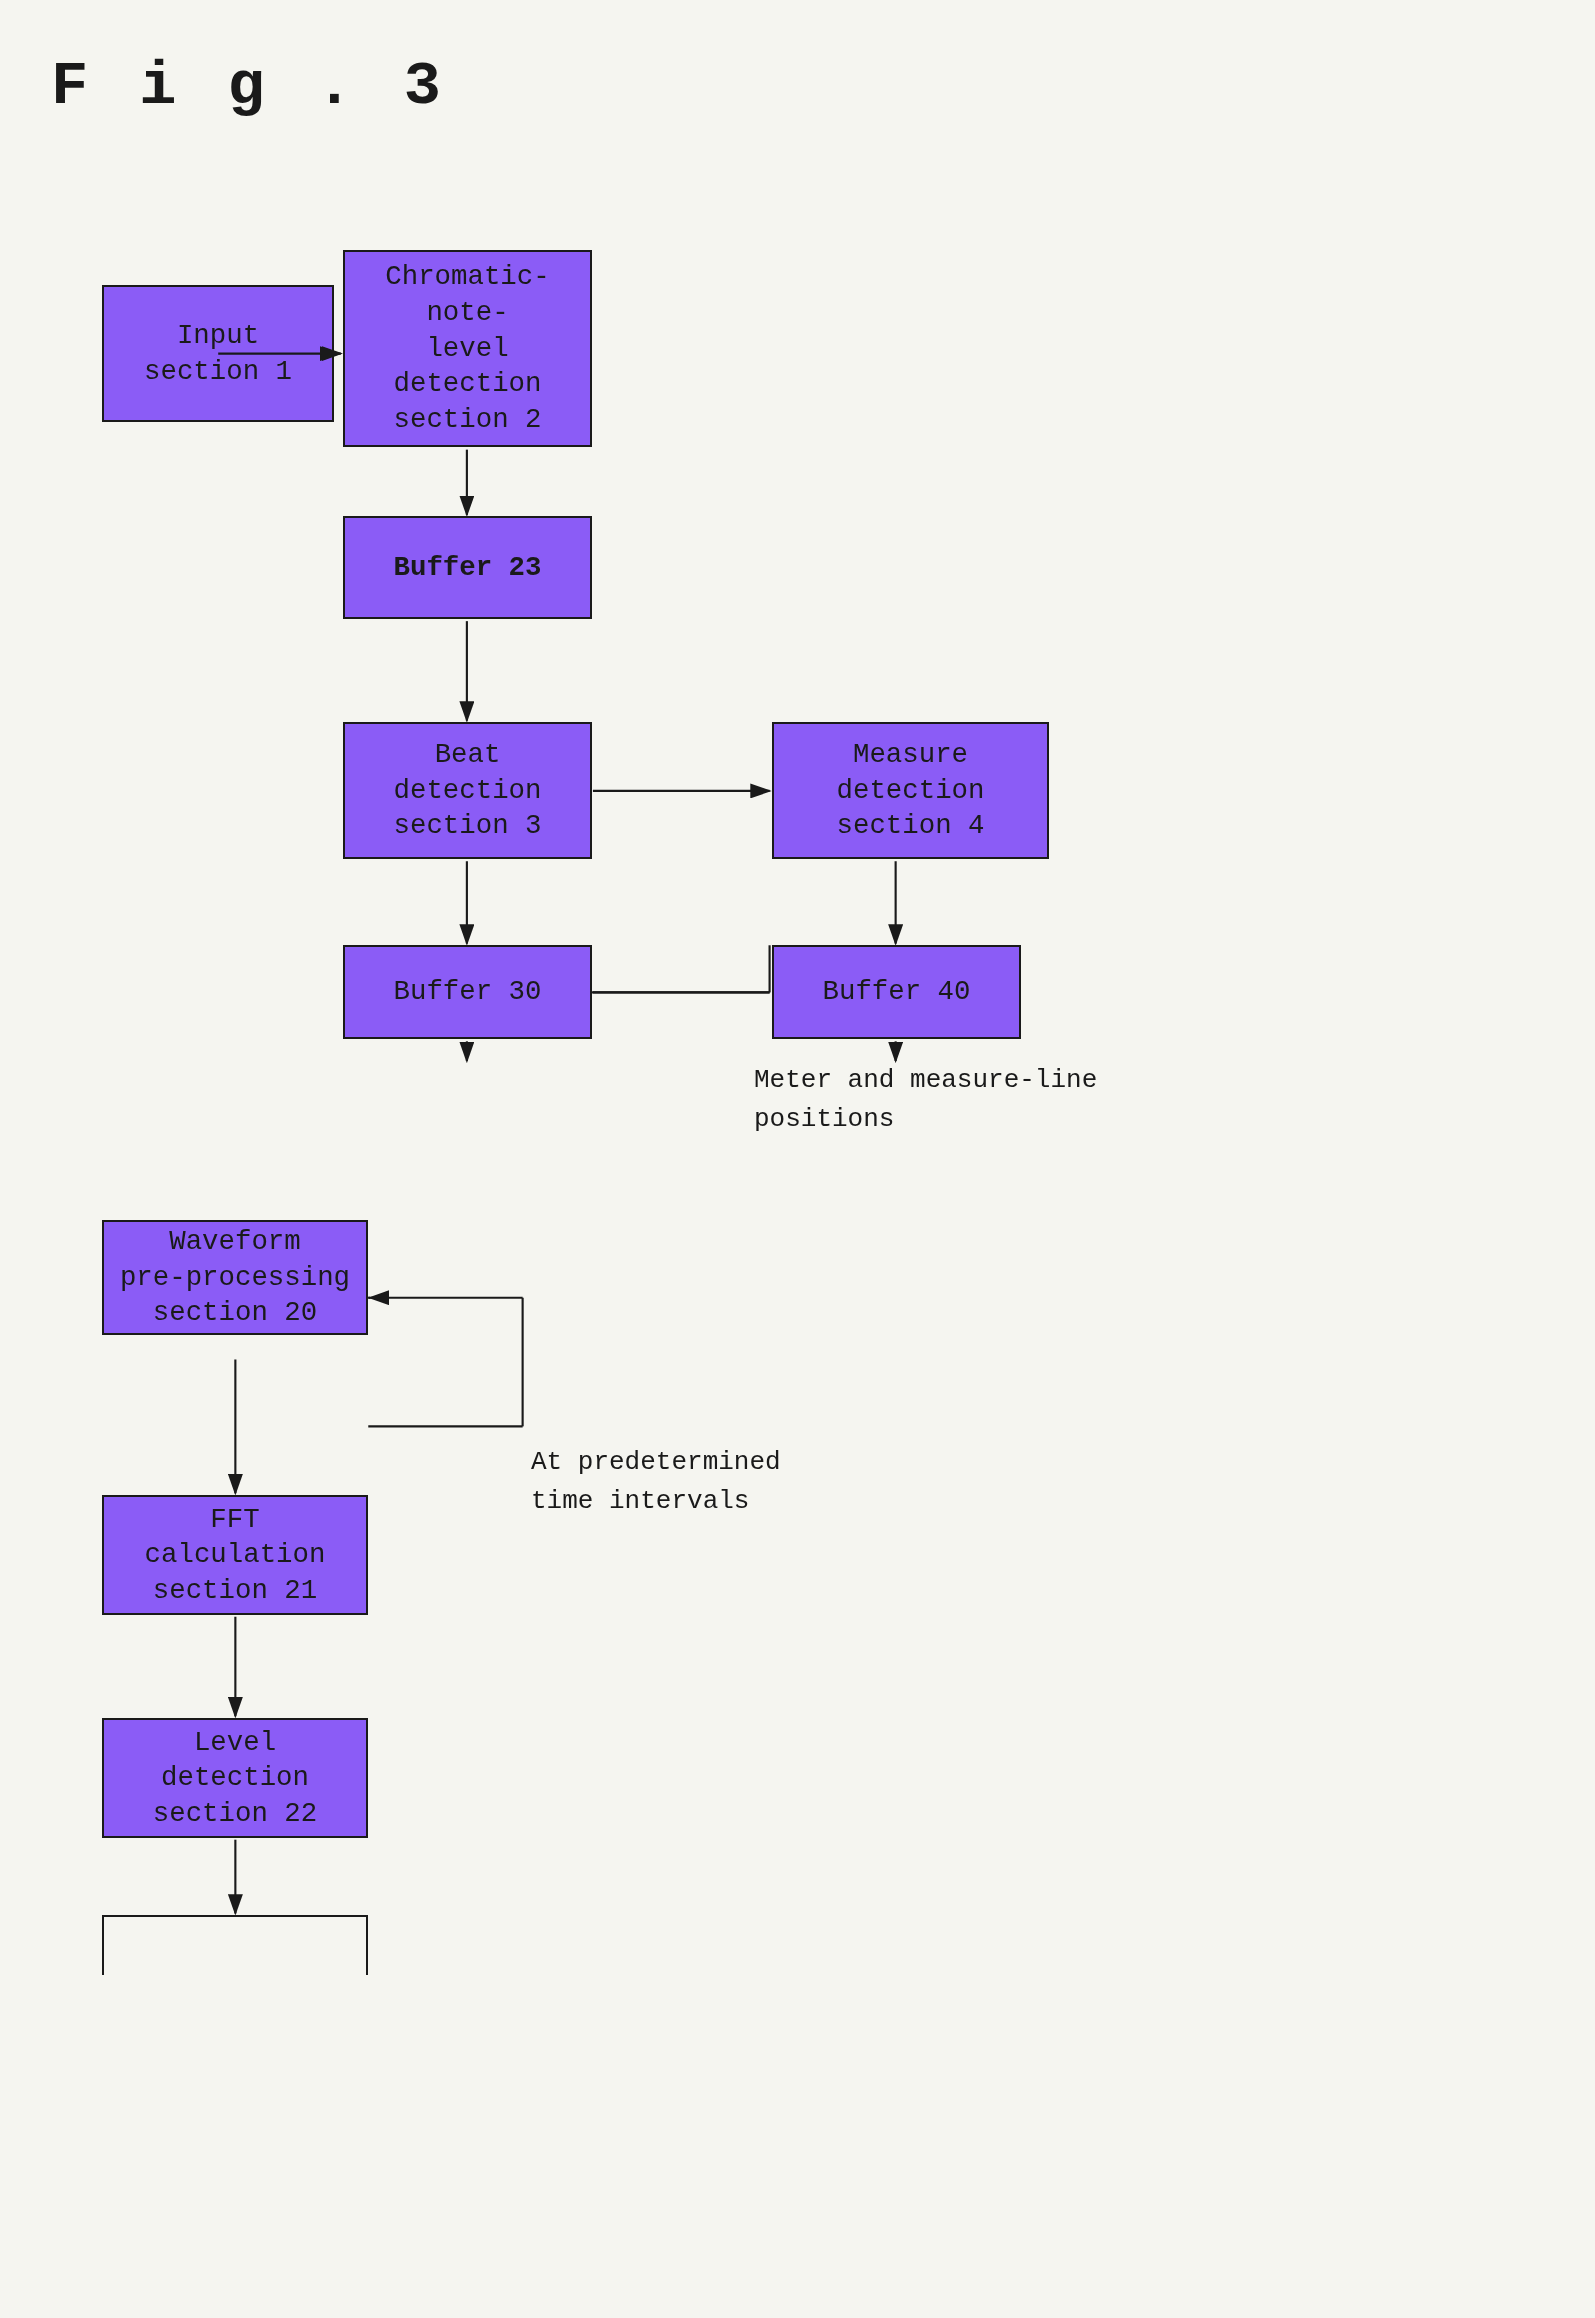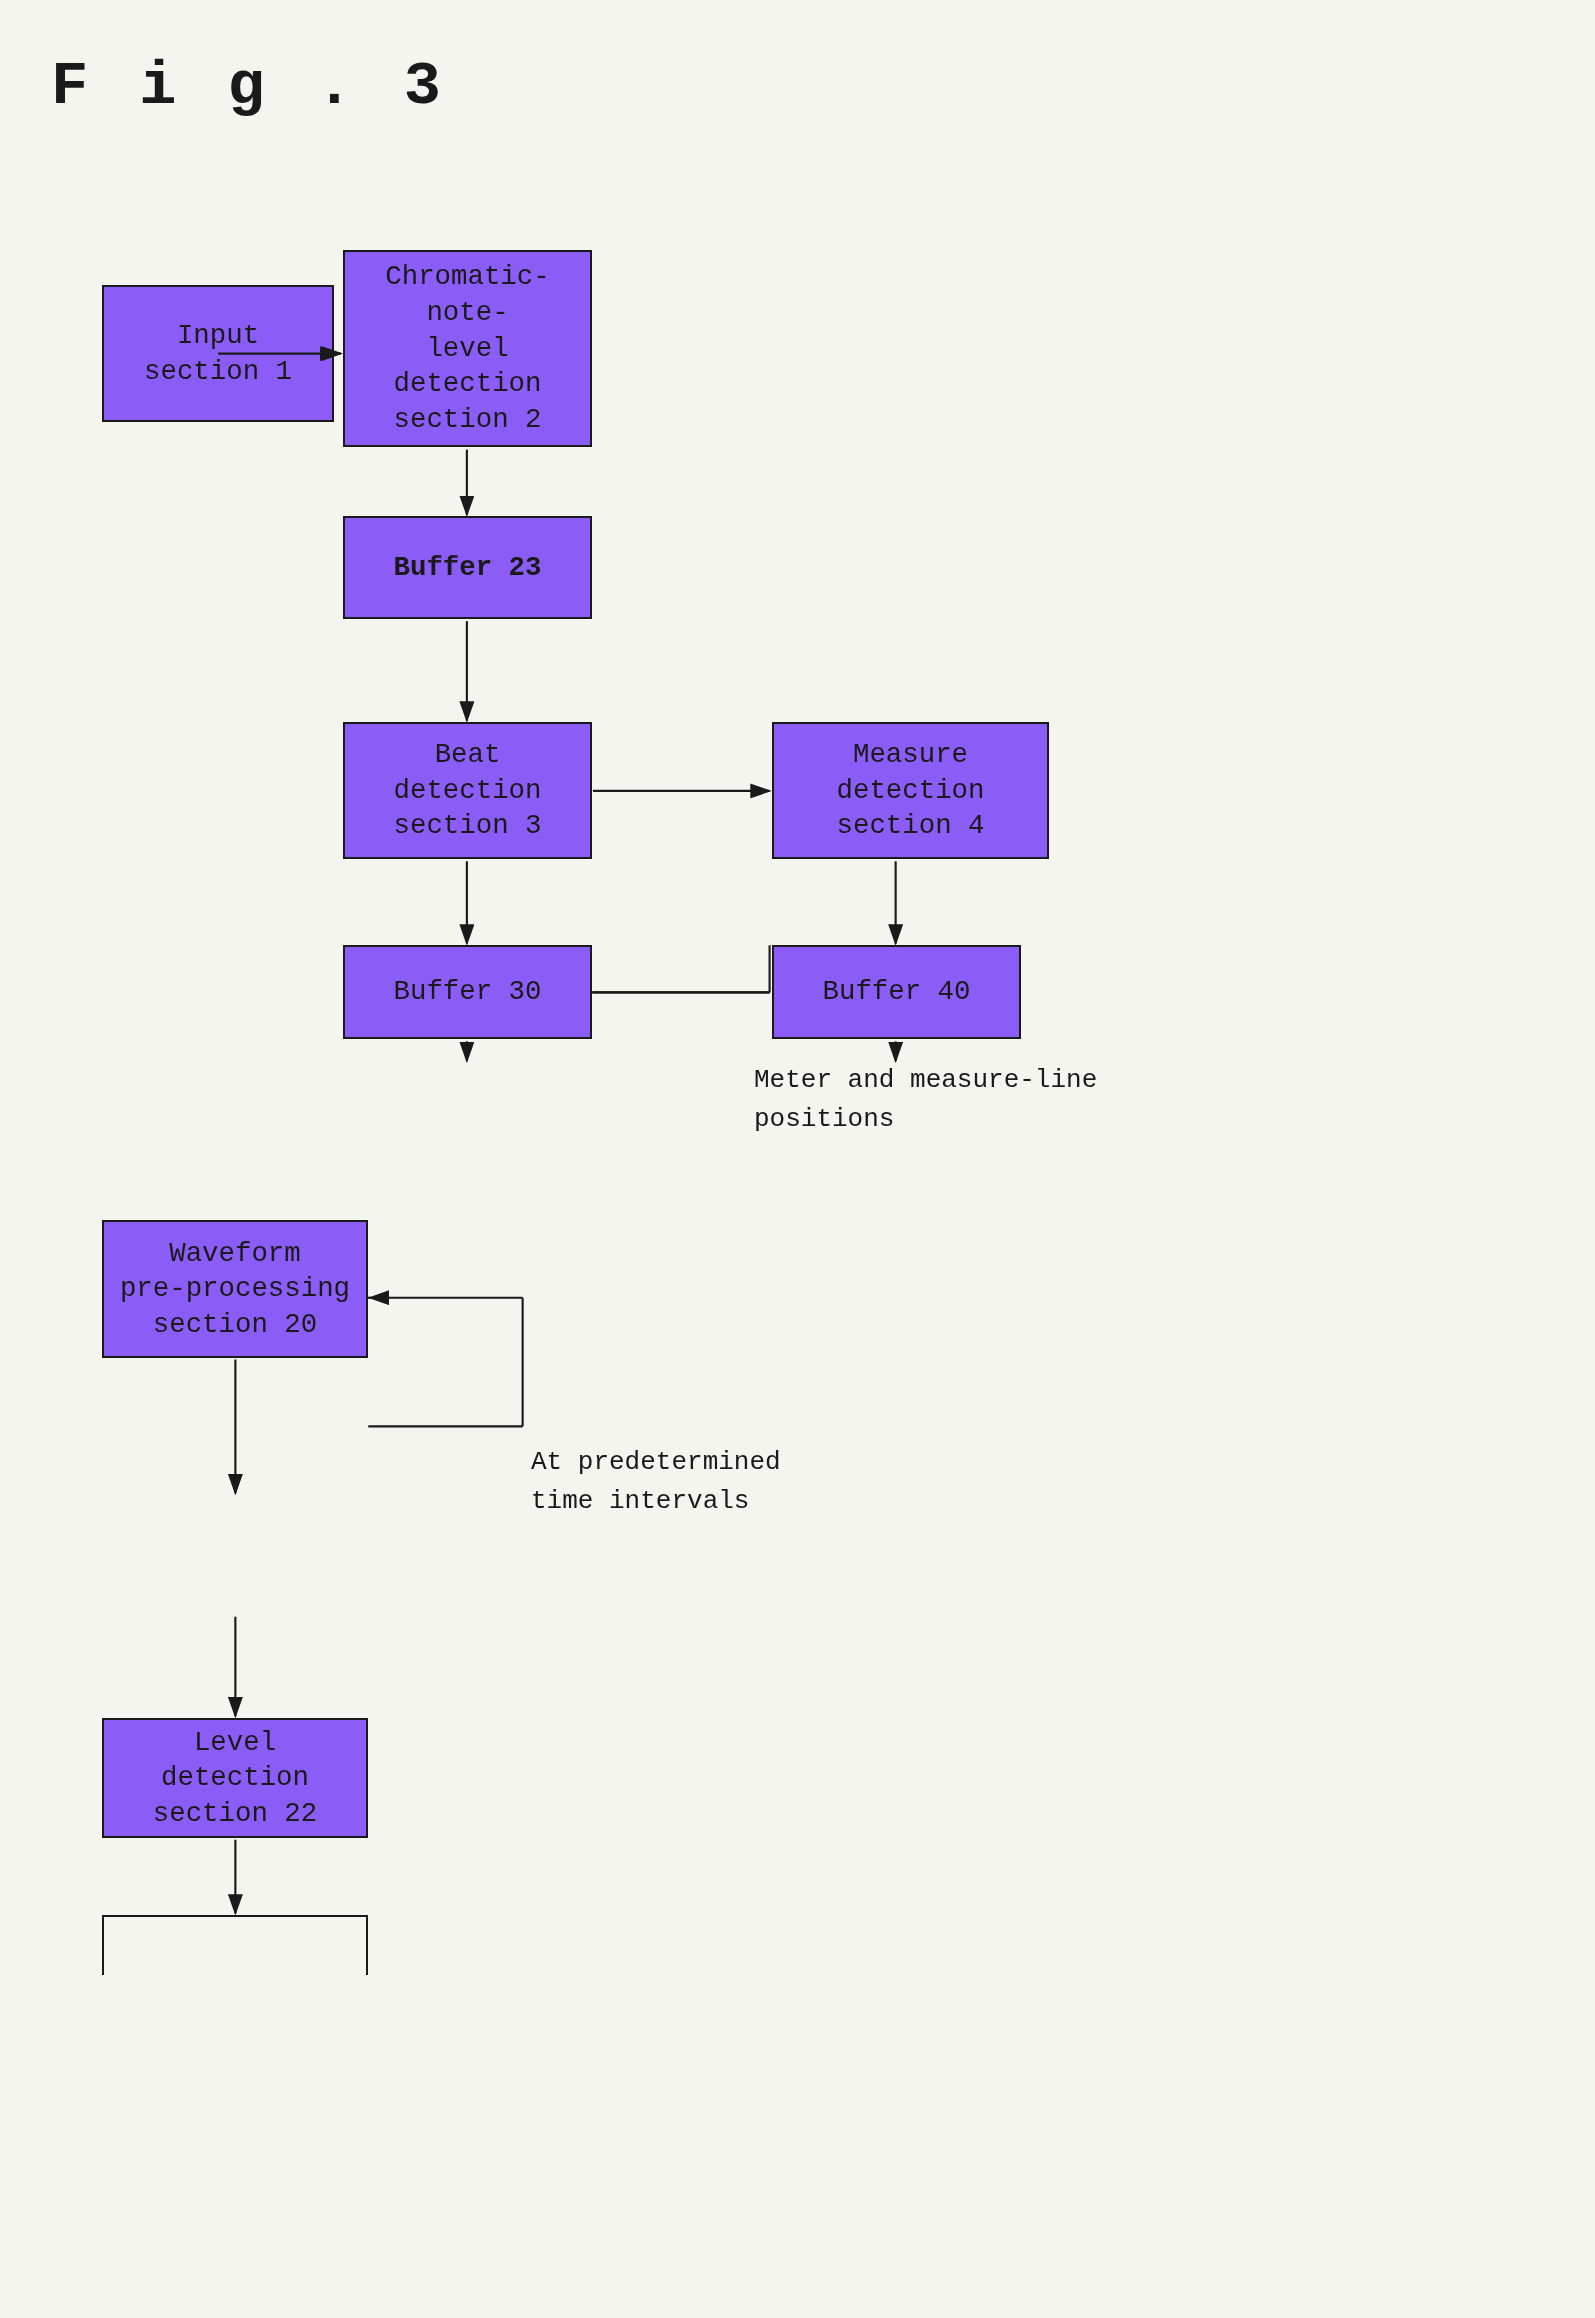--- a/index.html
+++ b/index.html
@@ -68,21 +68,21 @@
       line-height: 1.5;
     }
 
     
     .fig2-area {
       position: relative;
       width: 1372px;
       height: 772px;
     }
 
-    .box-waveform { left: 51px; top: 51px; width: 266px; height: 138px; }
+    .box-waveform { left: 51px; top: 51px; width: 266px; height: 115px; }
     .box-fft { left: 51px; top: 326px; width: 266px; height: 120px; }
     .box-leveldetect { left: 51px; top: 549px; width: 266px; height: 120px; }
     .box-output23 { left: 51px; top: 746px; width: 266px; height: 60px; }
   </style>
 </head>
 <body>
 
 <div class="diagram-container">
   <div class="fig-title">F i g . 3</div>
 
@@ -166,20 +166,24 @@
 <div class="diagram-container">
 
   <div class="fig2-area">
 
     <div class="box box-waveform">
       <span style="white-space:pre-line;">Waveform
 pre-processing
 section 20</span>
     </div>
 
+    <div class="box box-fft">
+      <span style="white-space:pre-line;">FFT calculation
+section 21</span>
+    </div>
 
     <div class="box box-leveldetect">
       <span style="white-space:pre-line;">Level detection
 section 22</span>
     </div>
 
     <div class="box box-output23" style="background:#f5f5f0; border-bottom: none;">
     </div>
 
     <div class="label-text" style="left: 480px; top: 274px;">

